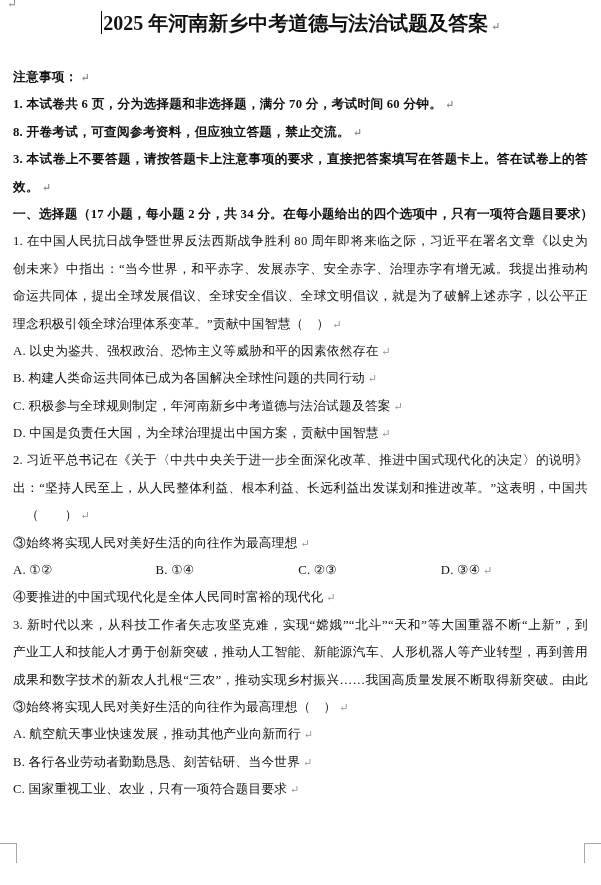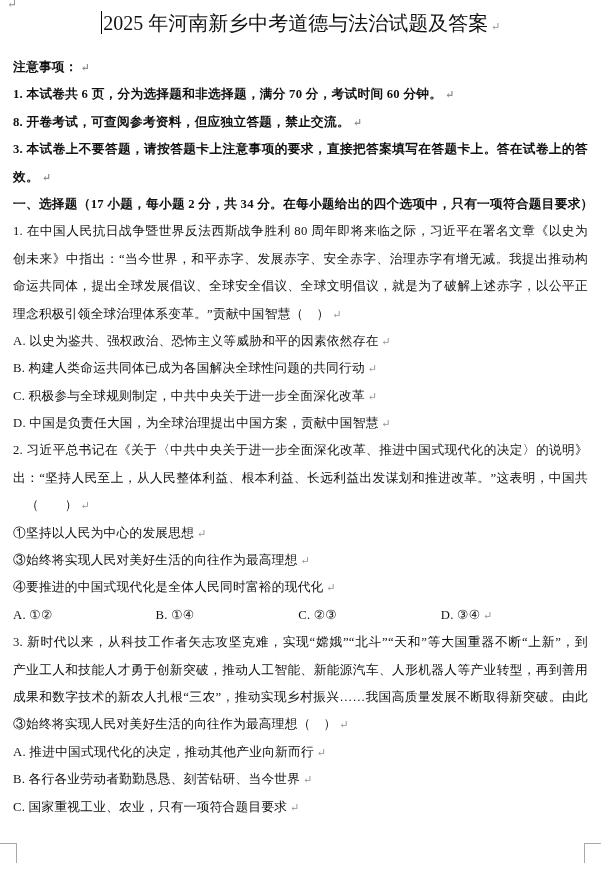--- a/index.html
+++ b/index.html
@@ -18,33 +18,33 @@
     padding: 0 13px;
     box-sizing: border-box;
   }
   .top-pilcrow {
     position: absolute; top: -3px; left: 7px;
     color: #8f8f8f; font-size: 12px;
   }
   .title-line {
     padding-top: 9px;
     text-align: center;
-    font-weight: normal;
+    font-weight: bold;
     font-size: 20px;
     line-height: 28px;
     white-space: nowrap;
   }
   .caret {
     display: inline-block;
     width: 1.5px; height: 23px;
     background: #000000;
     vertical-align: -4px;
     margin-right: 1px;
   }
-  .lines { margin-top: 14px; }
+  .lines { margin-top: 24px; }
   .line {
     height: 27.4px;
     line-height: 27.4px;
     font-size: 12.7px;
     letter-spacing: 0.25px;
     white-space: nowrap;
     overflow: hidden;
   }
   .line.bold { font-weight: bold; }
   .line.just {
@@ -85,38 +85,37 @@
       <div class="line bold"><span>8. 开卷考试，可查阅参考资料，但应独立答题，禁止交流。</span><span class="pilcrow">↵</span></div>
       <div class="line bold just"><span>3. 本试卷上不要答题，请按答题卡上注意事项的要求，直接把答案填写在答题卡上。答在试卷上的答案无</span></div>
       <div class="line bold"><span>效。</span><span class="pilcrow">↵</span></div>
       <div class="line bold"><span>一、选择题（17 小题，每小题 2 分，共 34 分。在每小题给出的四个选项中，只有一项符合题目要求）</span></div>
       <div class="line just"><span>1. 在中国人民抗日战争暨世界反法西斯战争胜利 80 周年即将来临之际，习近平在署名文章《以史为鉴共</span></div>
       <div class="line just"><span>创未来》中指出：“当今世界，和平赤字、发展赤字、安全赤字、治理赤字有增无减。我提出推动构建人类</span></div>
       <div class="line just"><span>命运共同体，提出全球发展倡议、全球安全倡议、全球文明倡议，就是为了破解上述赤字，以公平正义为</span></div>
       <div class="line"><span>理念积极引领全球治理体系变革。”贡献中国智慧（　）</span><span class="pilcrow">↵</span></div>
       <div class="line"><span>A. 以史为鉴共、强权政治、恐怖主义等威胁和平的因素依然存在</span><span class="pilcrow">↵</span></div>
       <div class="line"><span>B. 构建人类命运共同体已成为各国解决全球性问题的共同行动</span><span class="pilcrow">↵</span></div>
-      <div class="line"><span>C. 积极参与全球规则制定，中共中央关于进一步全面深化改革</span><span class="pilcrow">↵</span></div>
+      <div class="line"><span>C. 积极参与全球规则制定，年河南新乡中考道德与法治试题及答案</span><span class="pilcrow">↵</span></div>
       <div class="line"><span>D. 中国是负责任大国，为全球治理提出中国方案，贡献中国智慧</span><span class="pilcrow">↵</span></div>
       <div class="line just"><span>2. 习近平总书记在《关于〈中共中央关于进一步全面深化改革、推进中国式现代化的决定〉的说明》中指</span></div>
       <div class="line just"><span>出：“坚持人民至上，从人民整体利益、根本利益、长远利益出发谋划和推进改革。”这表明，中国共产党</span></div>
       <div class="line"><span>　（　　）</span><span class="pilcrow">↵</span></div>
-      <div class="line"><span>①坚持以人民为中心的发展思想</span><span class="pilcrow">↵</span></div>
       <div class="line"><span>③始终将实现人民对美好生活的向往作为最高理想</span><span class="pilcrow">↵</span></div>
-      <div class="line"><span>④要推进的中国式现代化是全体人民同时富裕的现代化</span><span class="pilcrow">↵</span></div>
       <div class="line cols">
         <span class="col"><span>A. ①②</span></span>
         <span class="col"><span>B. ①④</span></span>
         <span class="col"><span>C. ②③</span></span>
         <span class="col"><span>D. ③④</span><span class="pilcrow">↵</span></span>
       </div>
+      <div class="line"><span>④要推进的中国式现代化是全体人民同时富裕的现代化</span><span class="pilcrow">↵</span></div>
       <div class="line just"><span>3. 新时代以来，从科技工作者矢志攻坚克难，实现“嫦娥”“北斗”“天和”等大国重器不断“上新”，到</span></div>
       <div class="line just"><span>产业工人和技能人才勇于创新突破，推动人工智能、新能源汽车、人形机器人等产业转型，再到善用科技</span></div>
       <div class="line just"><span>成果和数字技术的新农人扎根“三农”，推动实现乡村振兴……我国高质量发展不断取得新突破。由此可见，</span></div>
       <div class="line"><span>③始终将实现人民对美好生活的向往作为最高理想（　）</span><span class="pilcrow">↵</span></div>
-      <div class="line"><span>A. 推进中国式现代化的决定，推动其他产业向新而行</span><span class="pilcrow">↵</span></div>
+      <div class="line"><span>A. 航空航天事业快速发展，推动其他产业向新而行</span><span class="pilcrow">↵</span></div>
       <div class="line"><span>B. 各行各业劳动者勤勤恳恳、刻苦钻研、当今世界</span><span class="pilcrow">↵</span></div>
       <div class="line"><span>C. 国家重视工业、农业，只有一项符合题目要求</span><span class="pilcrow">↵</span></div>
     </div>
 
   <div class="crop-mark crop-left"></div>
   <div class="crop-mark crop-right"></div>
 </div>
 
 </body></html>

